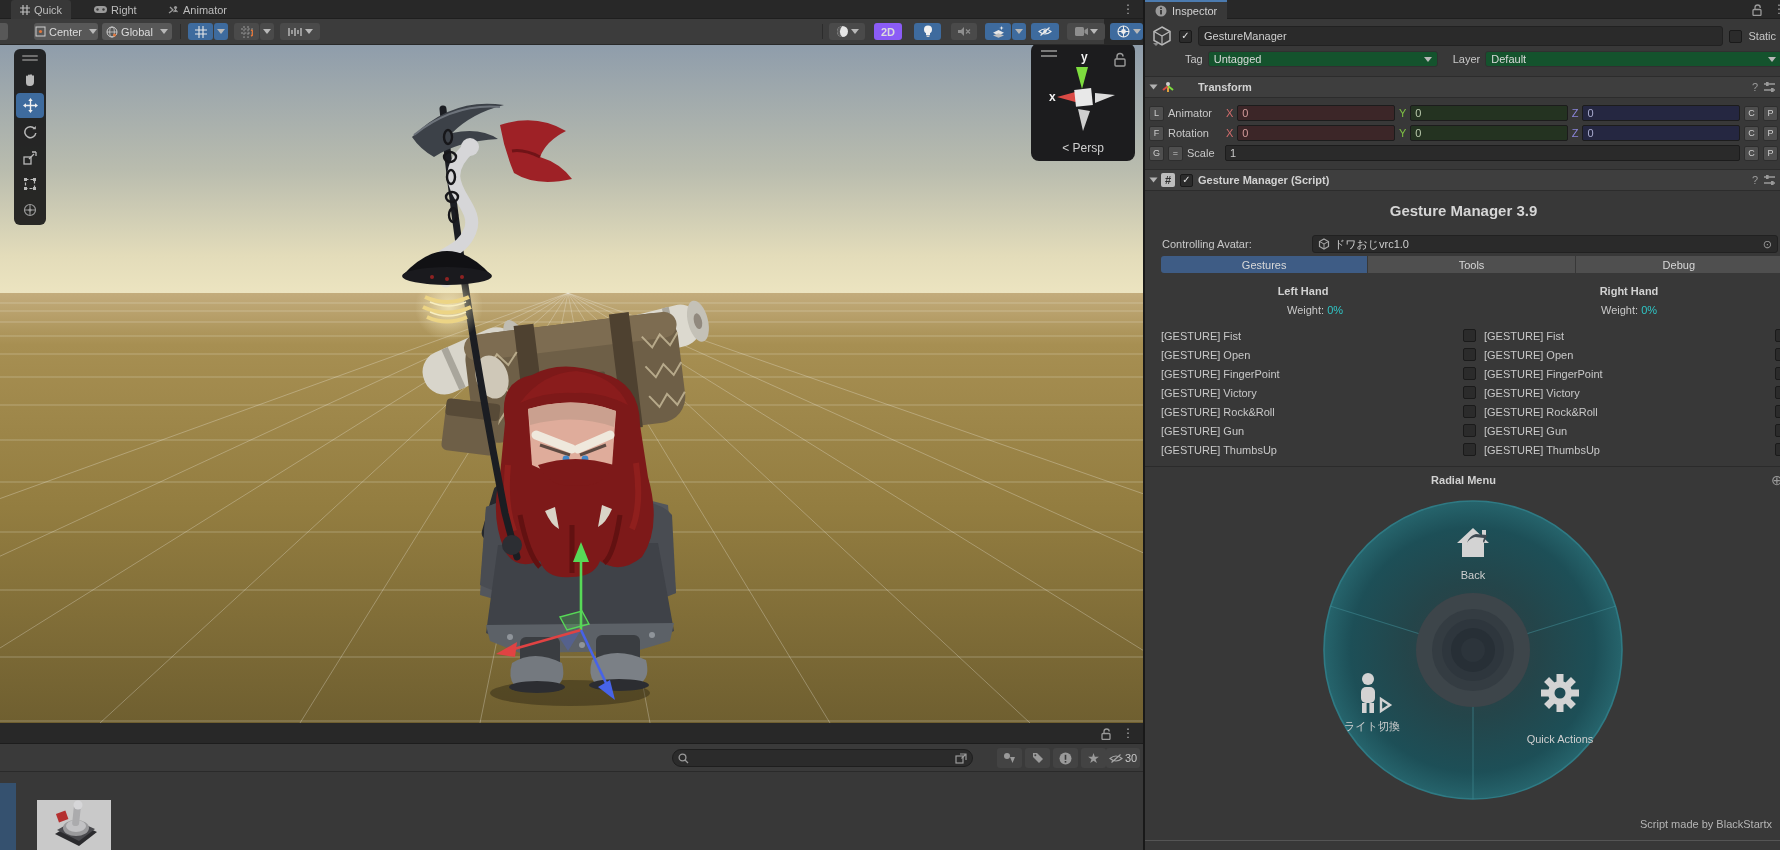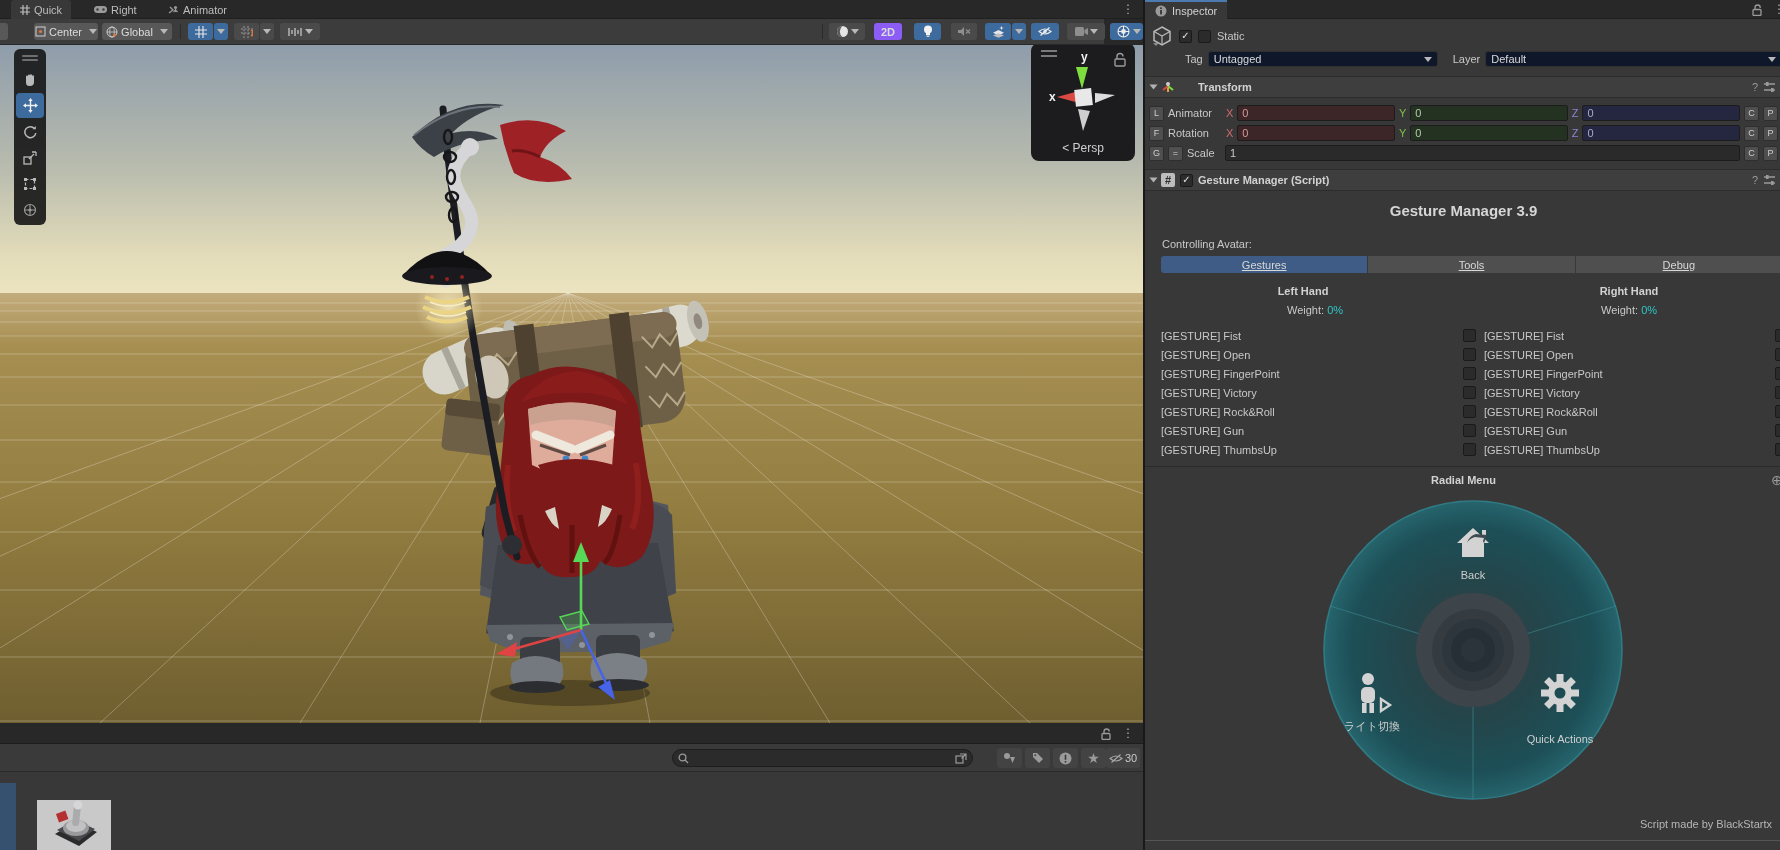--- a/index.html
+++ b/index.html
@@ -11,21 +11,21 @@
   
   .caret { width:0; height:0; border-left:4px solid transparent; border-right:4px solid transparent;
            border-top:5px solid #b8b8b8; display:inline-block; margin-left:4px; }
   .btn { background:#585858; border-radius:3px; display:flex; align-items:center; justify-content:center;
          height:17px; color:#dcdcdc; }
   .btn.blue { background:#3e6b9e; }
   .chk { width:13px; height:13px; background:#2b2b2b; border:1px solid #1a1a1a; border-radius:2px;
          display:inline-flex; align-items:center; justify-content:center; color:#e2e2e2; font-size:10px; line-height:10px; }
   .field { background:#2a2a2a; border:1px solid #212121; border-radius:3px; height:18px;
            display:flex; align-items:center; padding:0 5px; color:#cfcfcf; }
-  .drop { background:#0f172a; border:1px solid #303030; border-radius:3px; height:16px;
+  .drop { background:#14532d; border:1px solid #303030; border-radius:3px; height:16px;
           display:flex; align-items:center; padding:0 5px; color:#dadada; }
   .drop .caret { margin-left:auto; }
   .hdr-icon { color:#9a9a9a; font-size:11px; }
   svg { display:block; }
 
   
   #top-tabbar { left:0; top:0; width:1143px; height:19px; background:#282828; border-bottom:1px solid #1f1f1f; }
   .tab { position:absolute; top:0; height:19px; display:flex; align-items:center; gap:4px; padding:0 9px;
          color:#bdbdbd; }
   .tab.active { background:#383838; border-radius:3px 3px 0 0; }
@@ -59,21 +59,21 @@
               display:flex; align-items:center; gap:5px; color:#d2d2d2; }
   .comp-hdr { position:absolute; left:0; width:637px; height:22px; background:#3e3e3e;
               border-top:1px solid #2c2c2c; border-bottom:1px solid #2c2c2c; display:flex; align-items:center; gap:5px; padding:0 6px; }
   .fold { width:0; height:0; border-top:4px solid transparent; border-bottom:4px solid transparent; border-left:5px solid #b2b2b2;
           transform:rotate(90deg); }
   .bold { font-weight:bold; color:#d2d2d2; }
   .mini-btn { width:15px; height:15px; background:#4f4f4f; border:1px solid #2e2e2e; border-radius:2px;
               display:inline-flex; align-items:center; justify-content:center; color:#cfcfcf; font-size:9px; }
   .trow { position:absolute; left:4px; width:629px; height:18px; display:flex; align-items:center; gap:4px; }
   .axis-f { flex:1; height:16px; border:1px solid #1c1c1c; border-radius:2px; display:flex; align-items:center; padding:0 4px; }
-  .gm-tab { flex:1; height:17px; display:flex; align-items:center; justify-content:center; background:#4f4f4f; color:#d8d8d8;text-decoration:underline; }
+  .gm-tab { flex:1; height:17px; display:flex; align-items:center; justify-content:center; background:#4f4f4f; color:#d8d8d8; }
   .gm-tab.sel { background:#3e5c85; }
   .grow { display:flex; justify-content:space-between; align-items:center; height:19px; }
   .cyan { color:#2fc6c6; }
   .radial-label { position:absolute; text-align:center; color:#cfcfcf; }
 </style>
 </head>
 <body>
 
 <div id="app">
 
@@ -485,20 +485,23 @@
       <div class="abs" style="left:628px; top:2px; color:#b0b0b0; font-size:12px;">⋮</div>
     </div>
 
     <div class="abs" style="left:6px; top:25px; width:625px; height:22px; display:flex; align-items:center; gap:6px;">
       <svg width="22" height="22" viewBox="0 0 22 22">
           <path d="M11 2l8 4.5v9L11 20l-8-4.5v-9z" fill="none" stroke="#b8b8b8" stroke-width="1.5"></path>
           <path d="M3 6.5l8 4.5 8-4.5M11 11v9" fill="none" stroke="#b8b8b8" stroke-width="1.2"></path>
           <path d="M17 20l3-3h-6z" fill="#8a8a8a" transform="translate(-12 1)"></path>
         </svg>
       <span class="chk">✓</span>
+      <div class="field" style="flex:1; height:20px;">
+          <span>GestureManager</span>
+        </div>
       <span class="chk"></span>
       <span>Static</span>
     </div>
 
     <div class="abs" style="left:40px; top:50px; width:597px; height:18px; display:flex; align-items:center; gap:5px;">
       <span>Tag</span>
       <div class="drop" style="width:230px;">
           <span>Untagged</span>
           <span class="caret"></span>
         </div>
@@ -585,20 +588,28 @@
           <path d="M1 3h11M1 9h11" stroke="#9a9a9a" stroke-width="1.3"></path>
           <rect x="3" y="1" width="2.6" height="4" fill="#9a9a9a"></rect>
           <rect x="8" y="7" width="2.6" height="4" fill="#9a9a9a"></rect>
         </svg>
     </div>
 
     <div class="abs" style="left:0; top:202px; width:637px; text-align:center; font-size:15px; font-weight:bold; color:#d6d6d6;">Gesture Manager 3.9</div>
 
     <div class="abs" style="left:17px; top:235px; width:616px; height:18px; display:flex; align-items:center;">
       <span style="width:150px;">Controlling Avatar:</span>
+      <div class="field" style="flex:1; gap:4px;">
+        <svg width="12" height="12" viewBox="0 0 12 12">
+            <path d="M6 1l4.5 2.5v5L6 11 1.5 8.5v-5z" fill="none" stroke="#a8a8a8" stroke-width="1.2"></path>
+            <path d="M1.5 3.5L6 6l4.5-2.5M6 6v5" fill="none" stroke="#a8a8a8" stroke-width="1"></path>
+          </svg>
+        <span>ドワおじvrc1.0</span>
+        <span style="margin-left:auto; color:#9a9a9a;">⊙</span>
+      </div>
     </div>
 
     <div class="abs" style="left:16px; top:256px; width:621px; display:flex; gap:1px;">
       <div class="gm-tab sel" style="border-radius:3px 0 0 3px;">
           <span>Gestures</span>
         </div>
       <div class="gm-tab">
           <span>Tools</span>
         </div>
       <div class="gm-tab" style="border-radius:0 3px 3px 0;">

